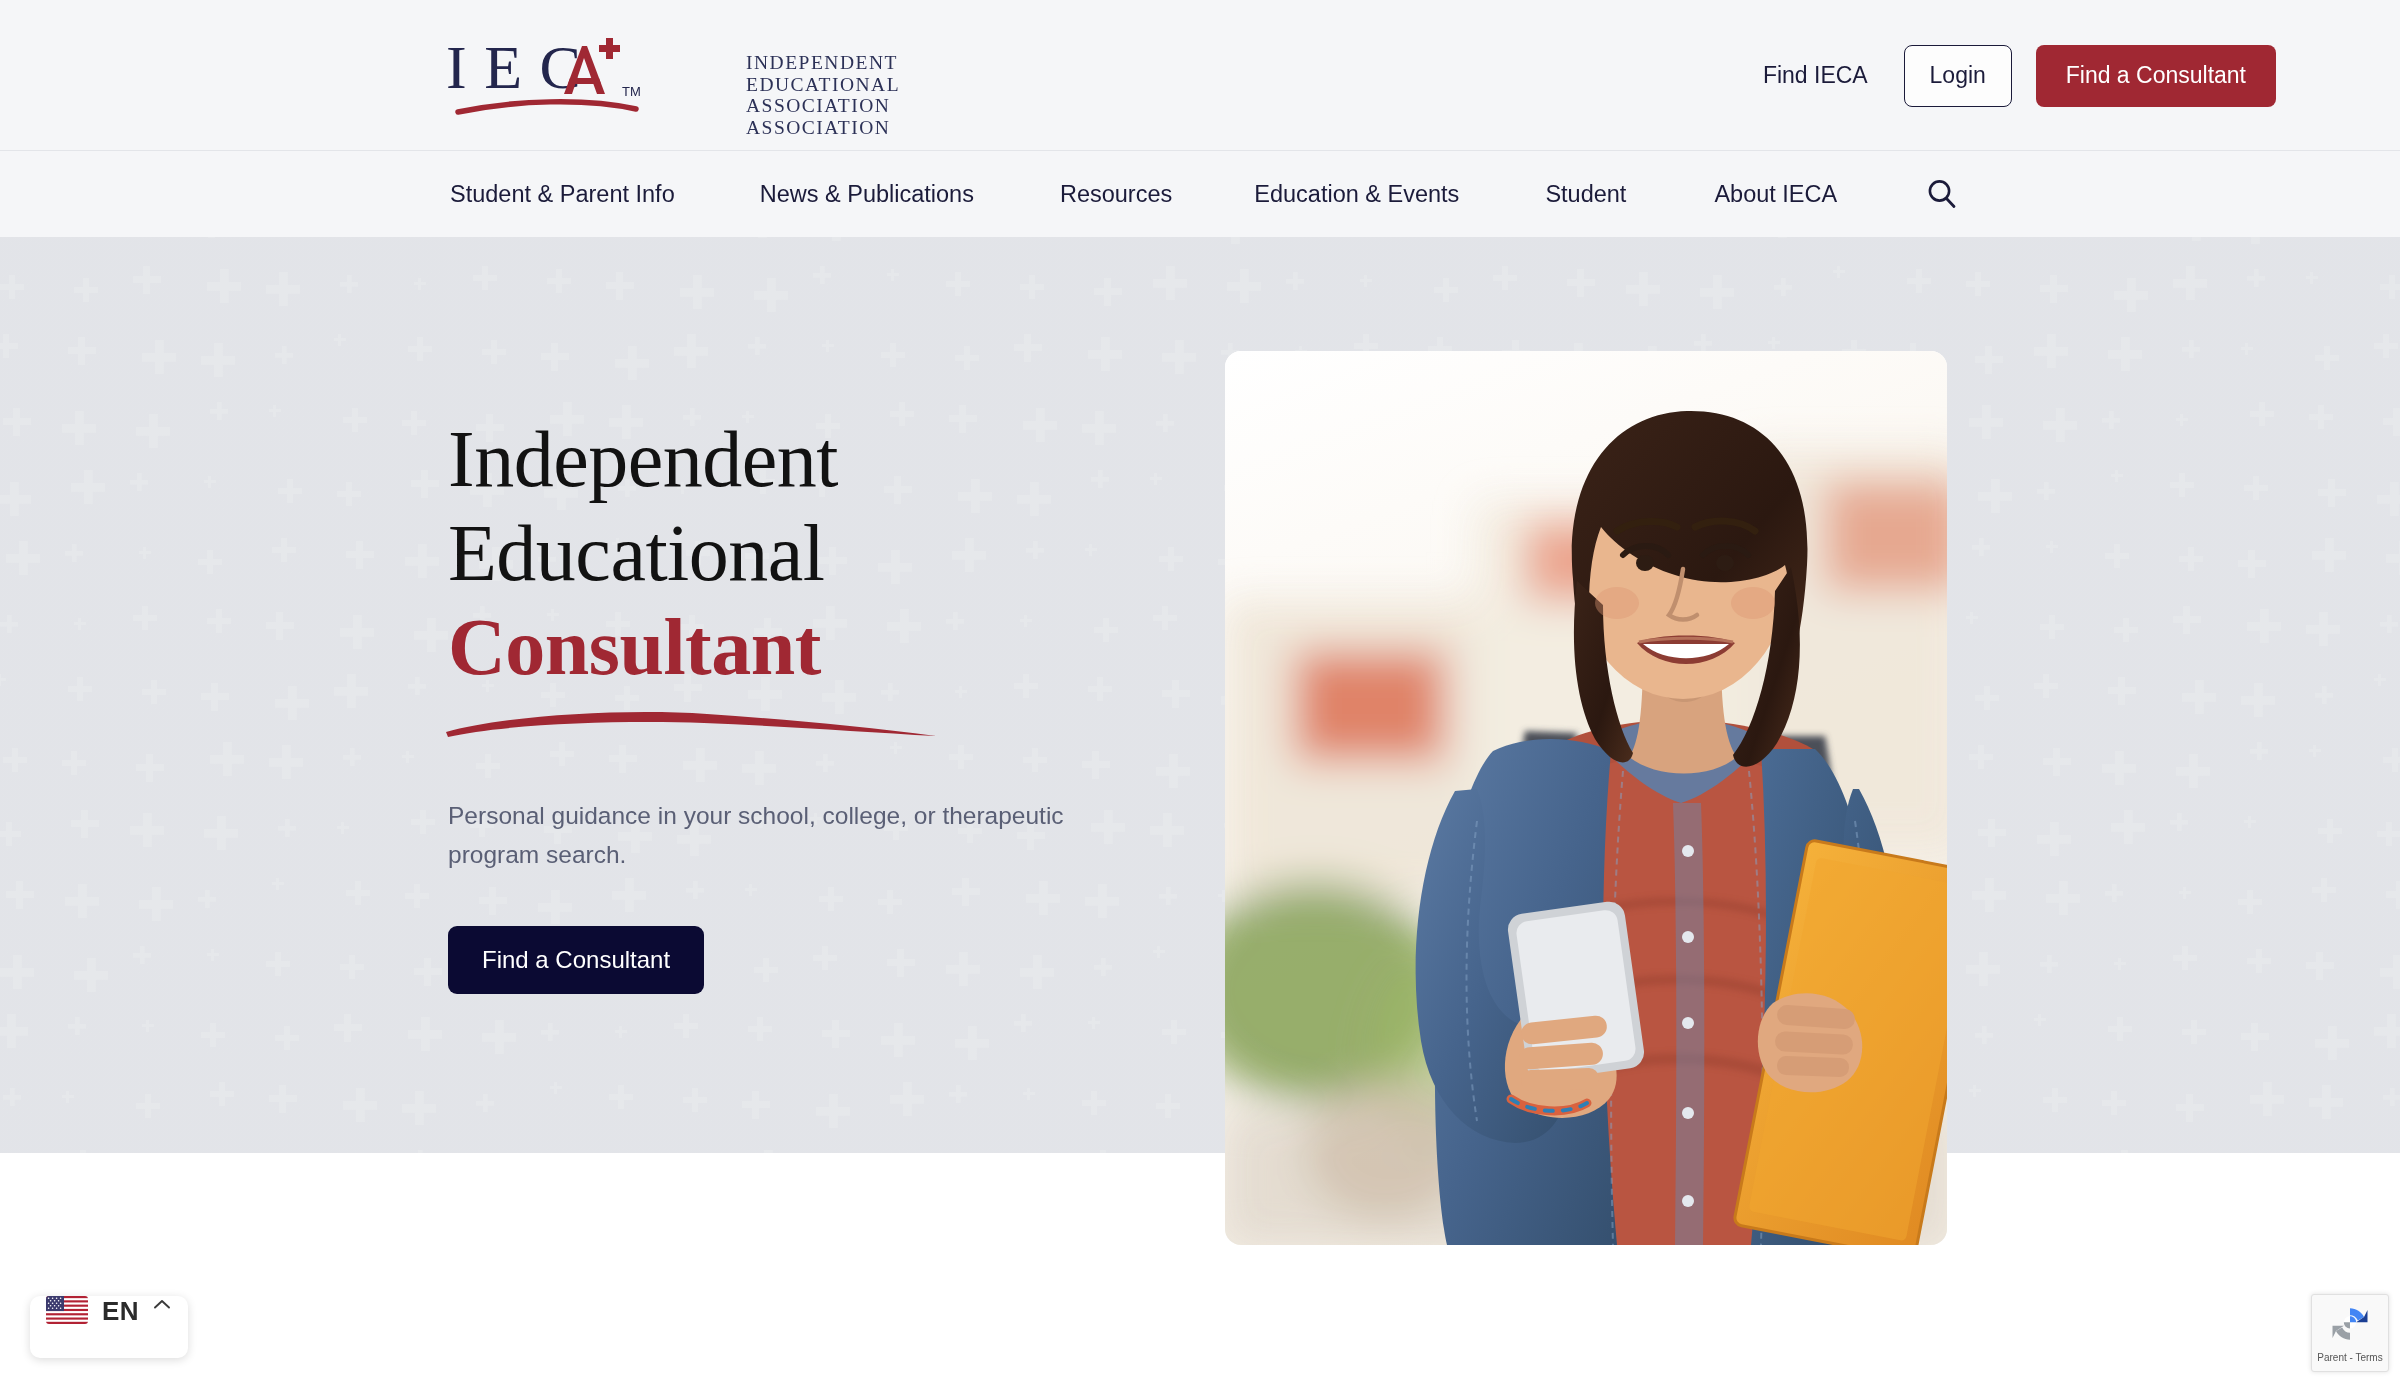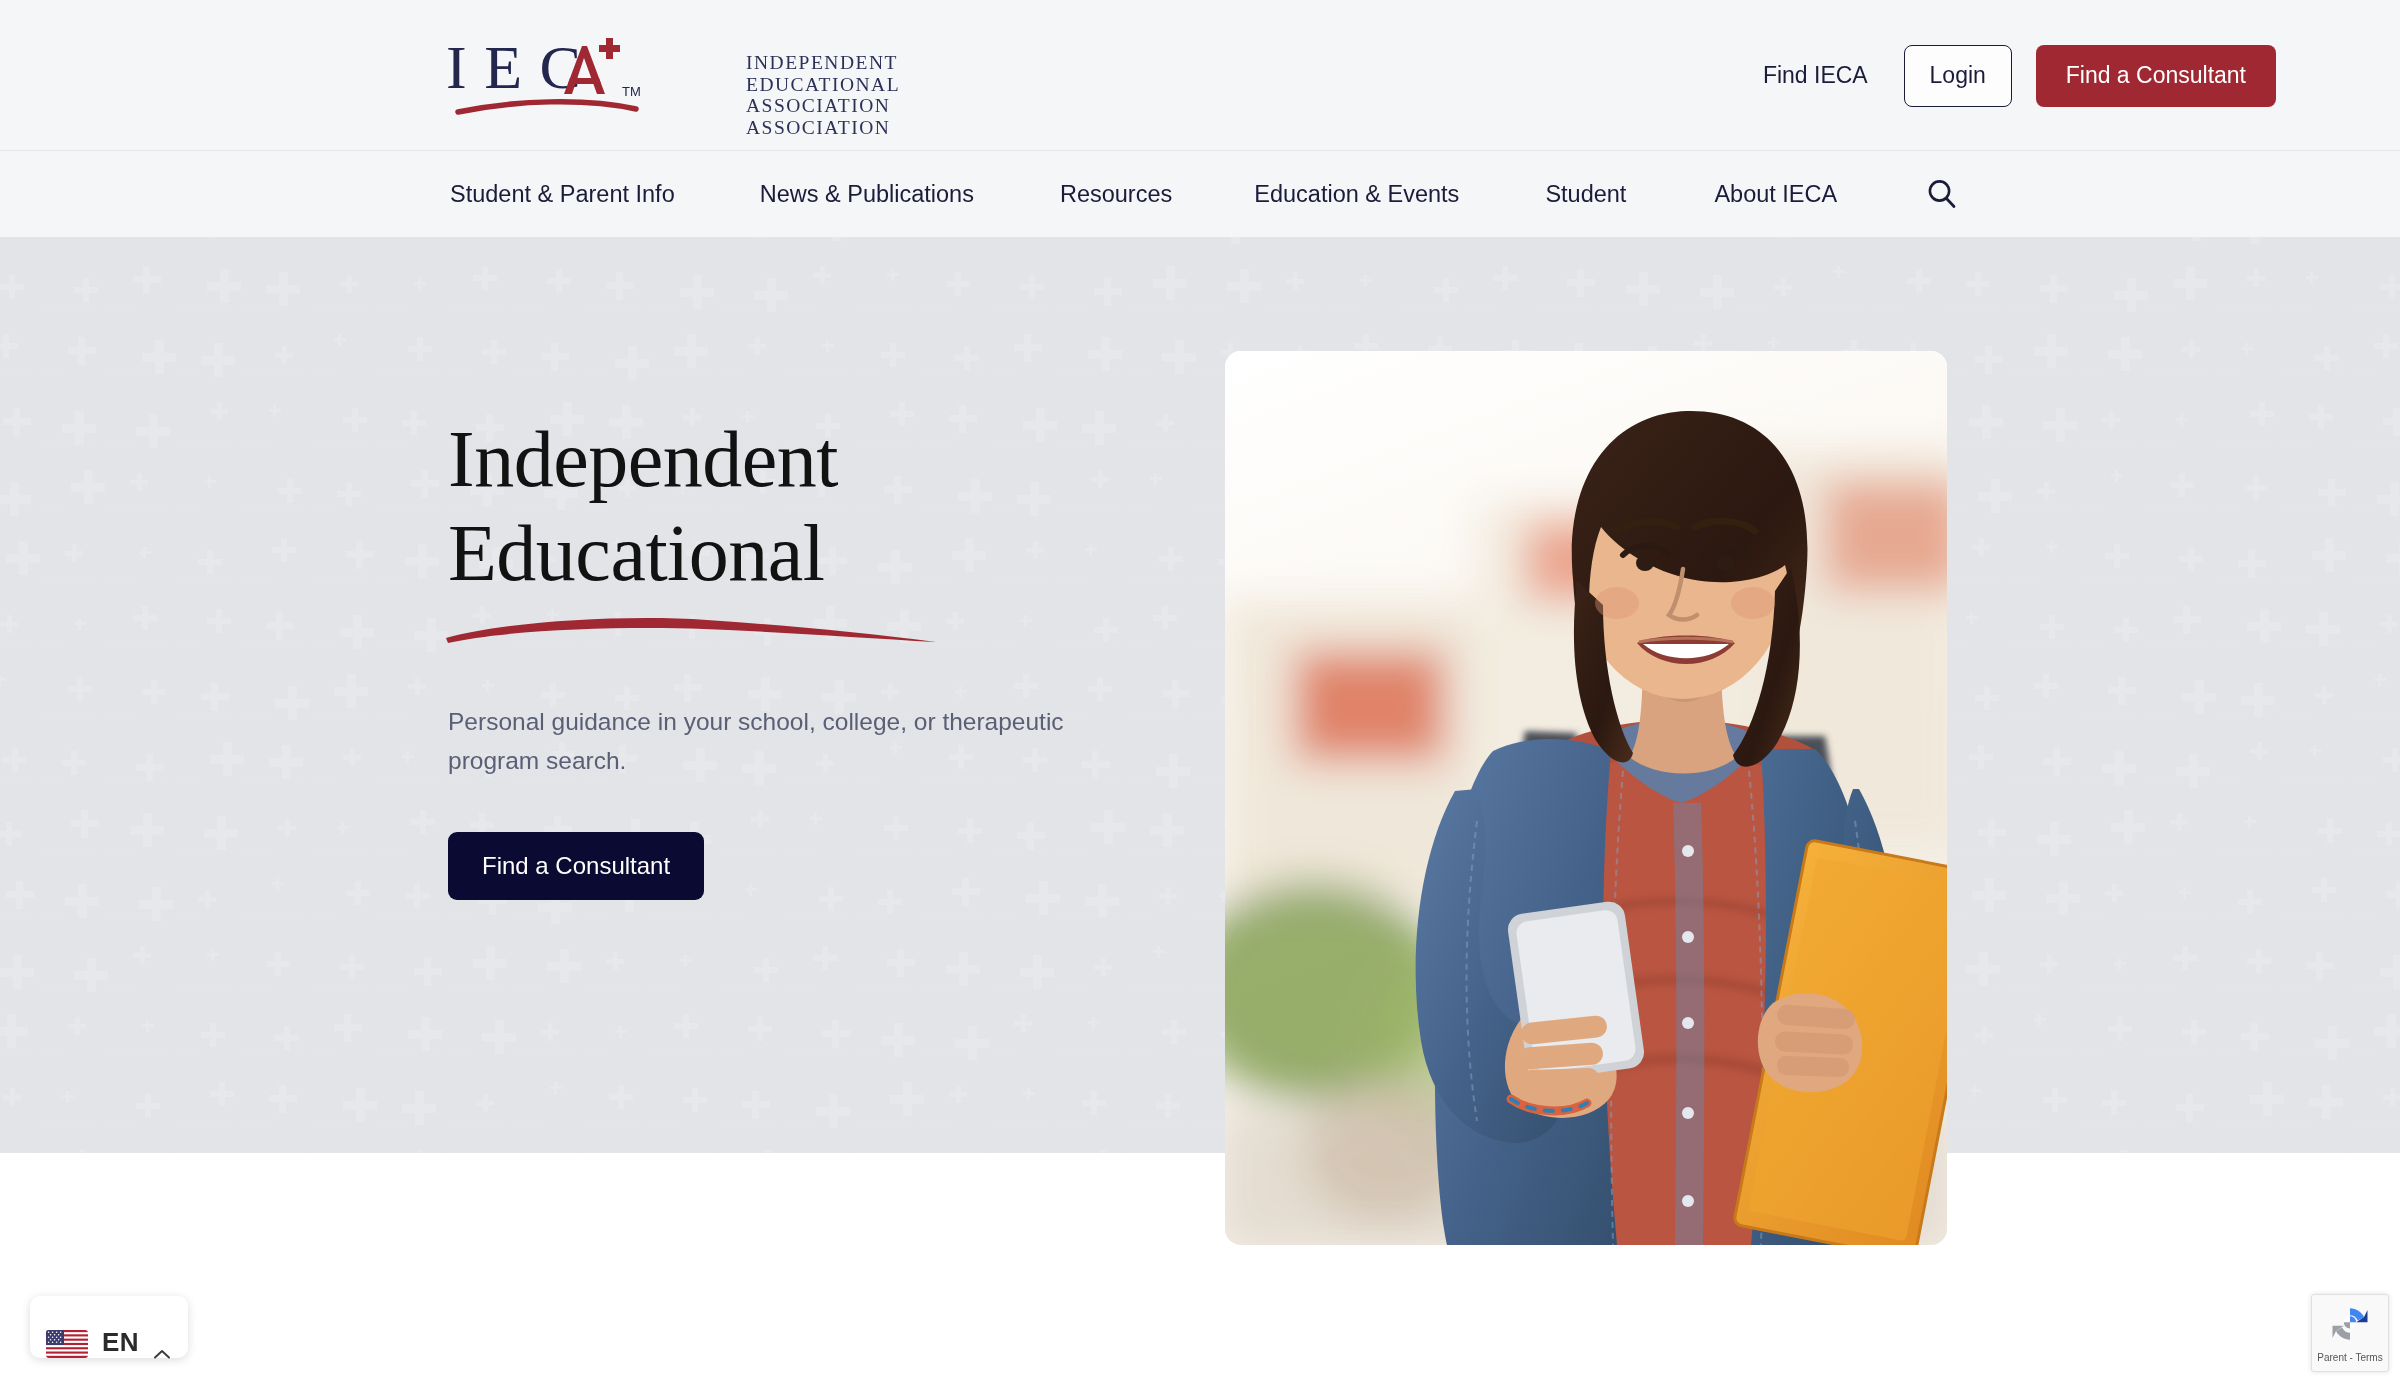--- a/index.html
+++ b/index.html
@@ -136,21 +136,21 @@
     background:#ffffff;
   }
   .hi-svg { display:block; width:722px; height:894px; }
 
   
   .lang-switcher {
     position:absolute; left:30px; top:1296px;
     width:158px; height:62px;
     background:#ffffff; border-radius:10px;
     box-shadow:0 2px 10px rgba(0,0,0,0.14);
-    display:flex; align-items:flex-end; gap:14px;
+    display:flex; align-items:flex-start; gap:14px;
     padding:0 16px; cursor:pointer; z-index:20;
   }
   .flag { width:42px; height:28px; border-radius:3px; overflow:hidden; flex:0 0 auto; }
   .lang-code { font-size:26px; font-weight:700; color:#2b2b2b; letter-spacing:0.5px; }
   .chev { width:18px; height:12px; flex:0 0 auto; }
 
   
   .recaptcha {
     position:absolute; left:2311px; top:1294px;
     width:78px; height:78px;
@@ -836,20 +836,21 @@
       </svg>
     </button>
   </div>
 </nav>
 
 <section class="hero-text">
   <h1 class="hero-title">
     <br>
     <span>Independent</span><br>
     <span>Educational</span><br>
+    <span class="accent">Consultant</span>
   </h1>
 
   <div class="swoosh">
     <svg viewBox="0 0 500 52" width="500" height="52">
       <path d="M4 36 C60 20, 180 12, 265 18 C340 23, 420 30, 494 40 C420 36, 340 30, 262 27 C178 24, 62 28, 6 41 Z" fill="#a02833"></path>
     </svg>
   </div>
 
   <p class="hero-sub">Personal guidance in your school, college, or therapeutic program search.</p>
 

